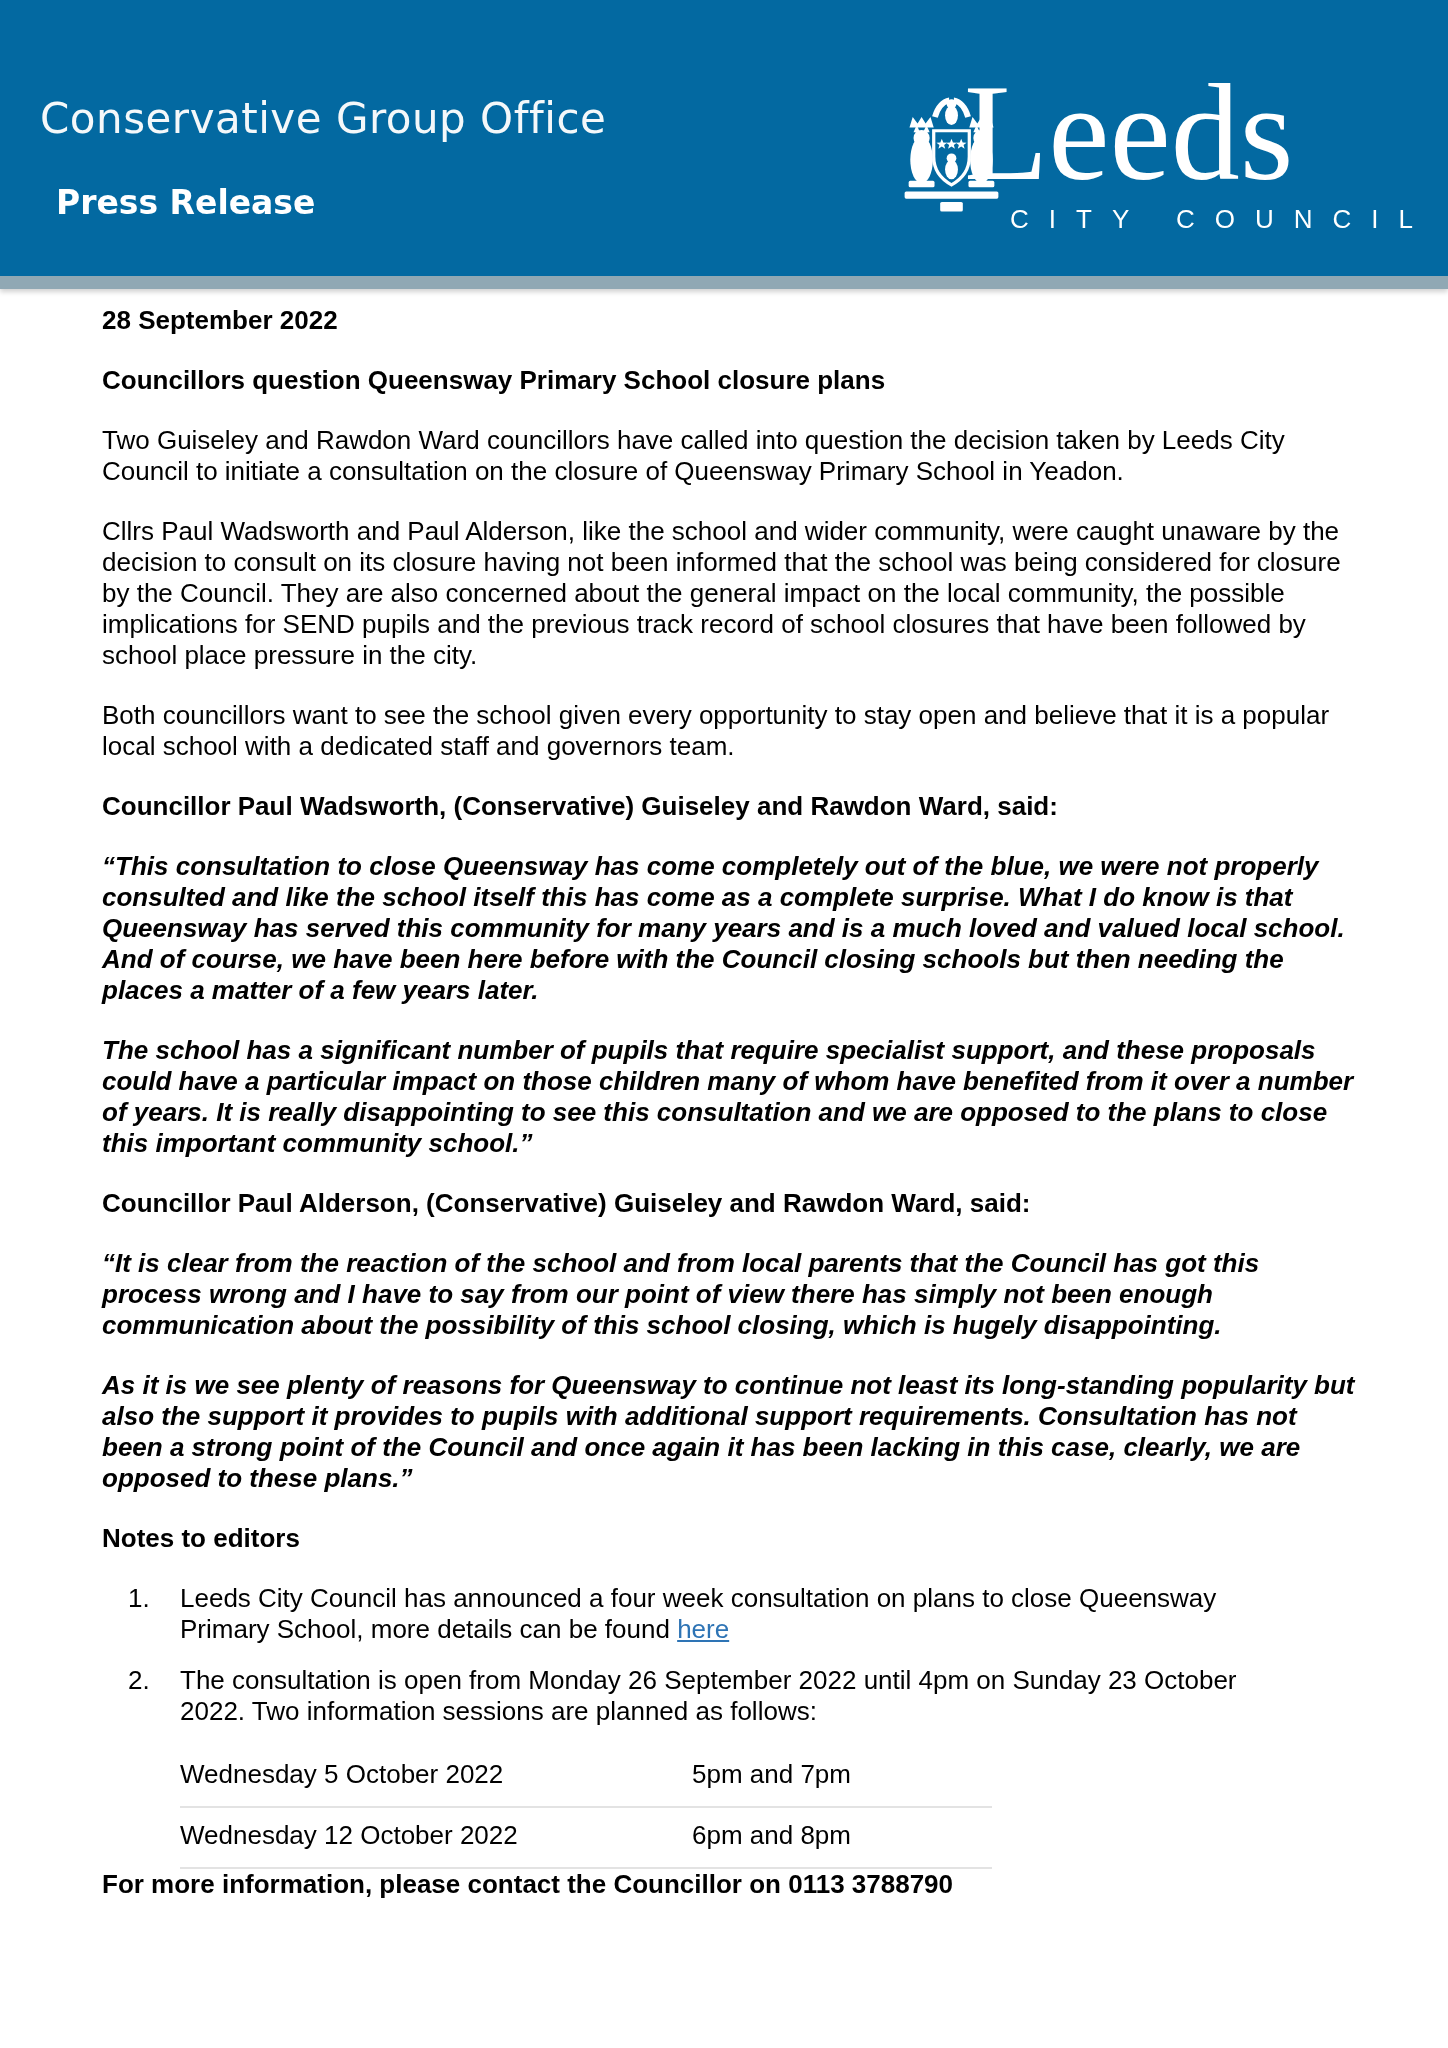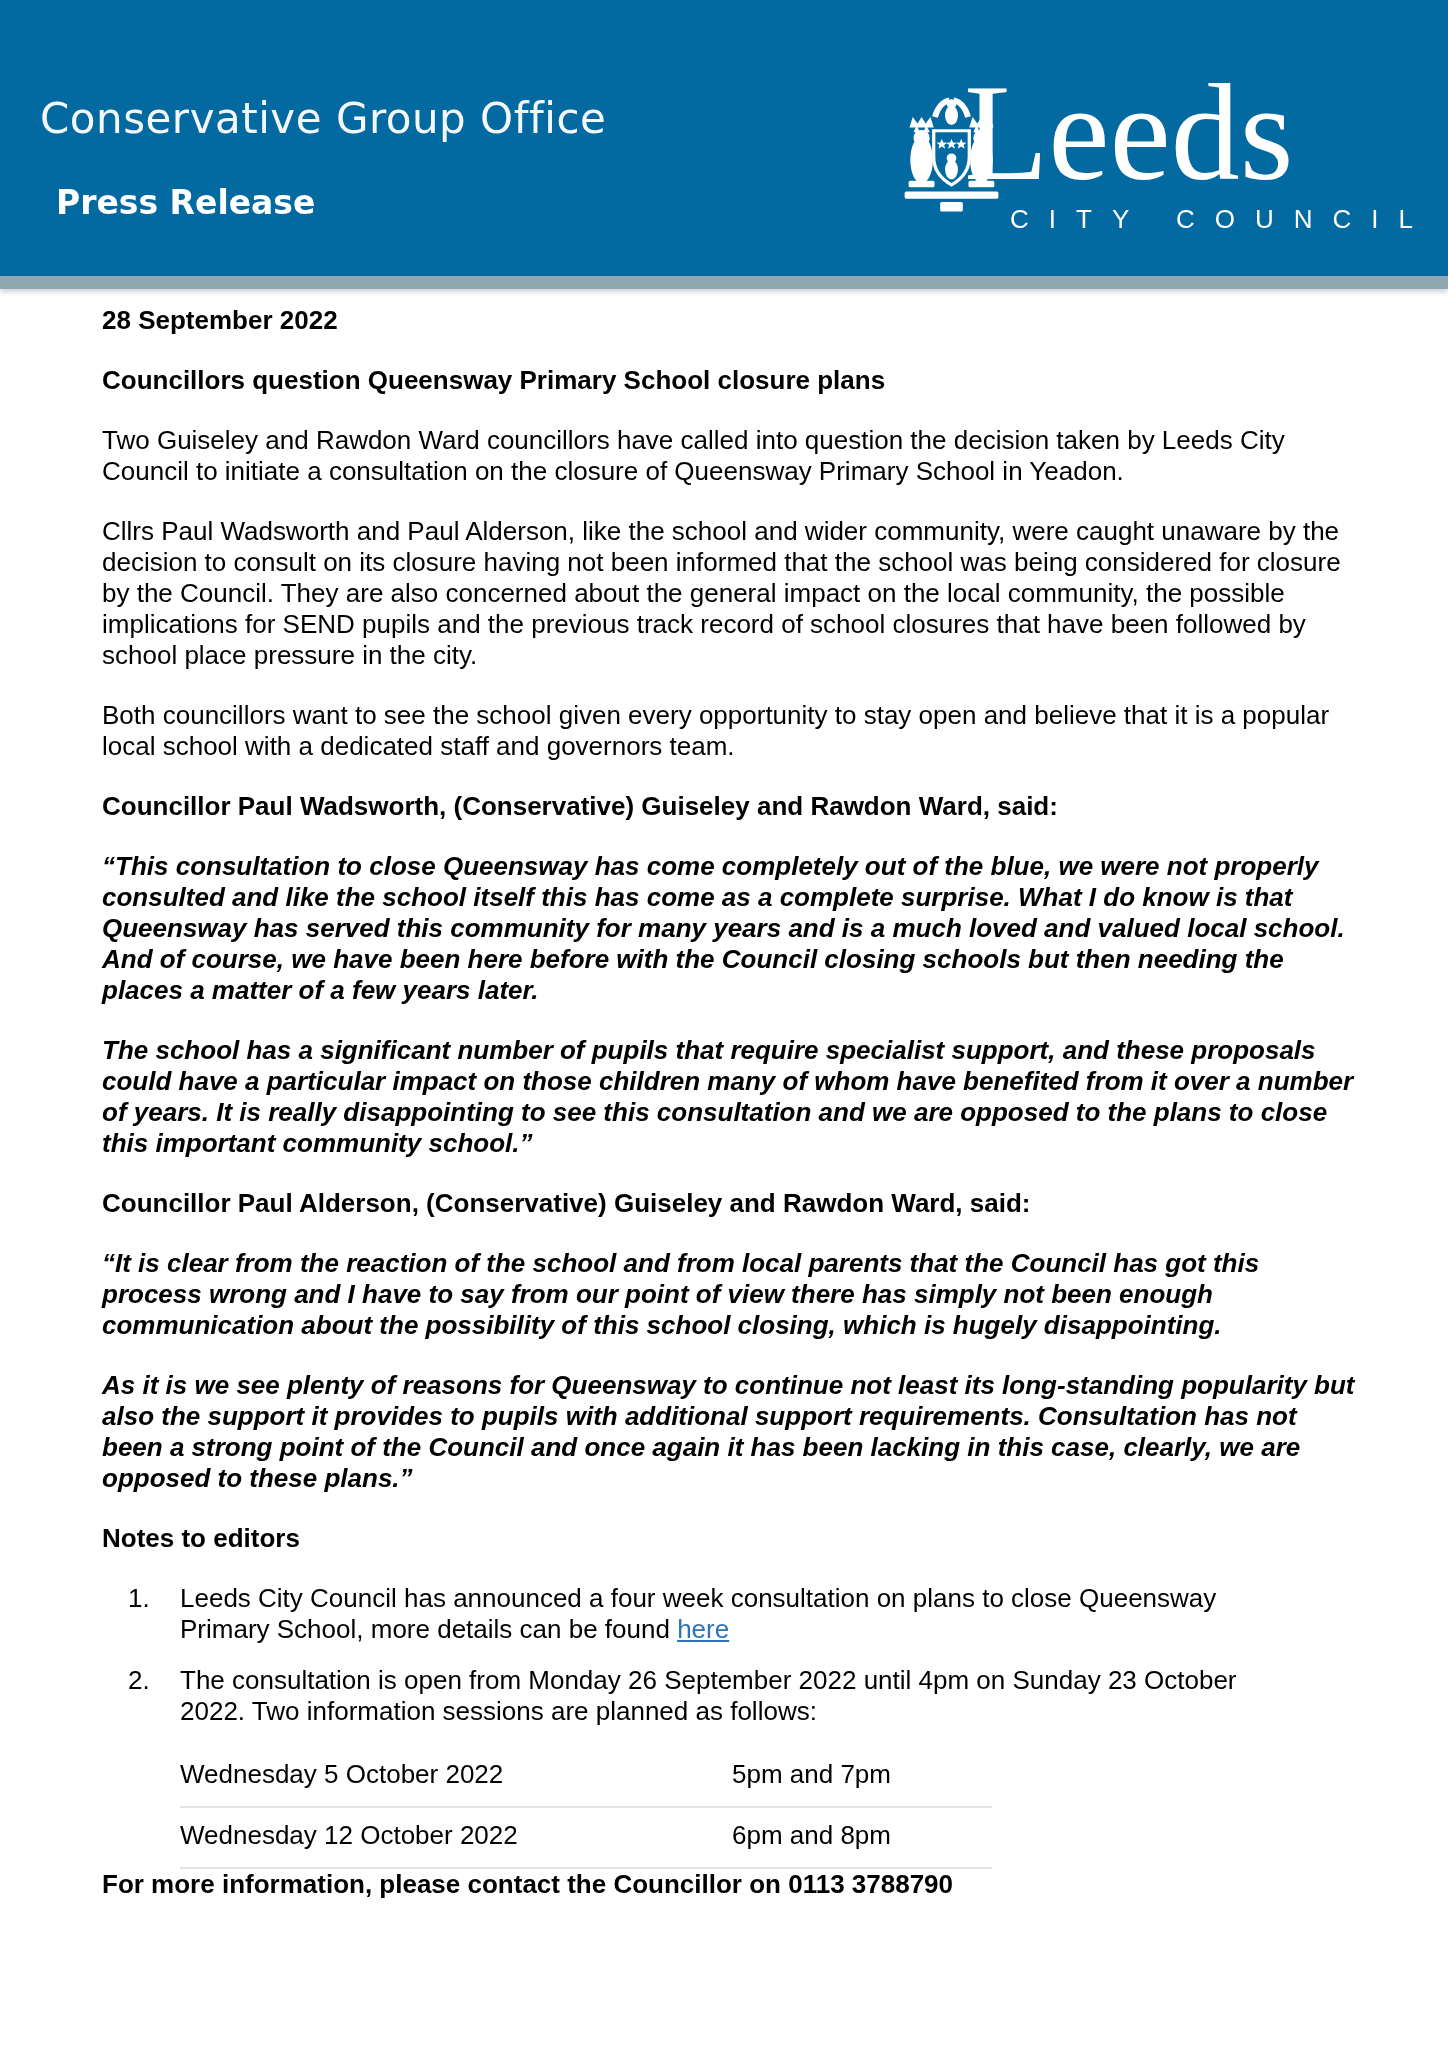--- a/index.html
+++ b/index.html
@@ -57,21 +57,20 @@
   }
   .note:last-of-type{margin-bottom:34px;}
   .note .num{flex:0 0 52px;}
   .note .note-text{max-width:1120px;}
   a.doc-link{color:#2E74B5;text-decoration:underline;cursor:pointer;}
   
   .sessions{margin-left:78px;width:812px;}
   .session-row{
     display:flex;padding:12px 0 16px 0;
     border-bottom:2px solid #E3E3E3;
-    gap:40px;
   }
   .session-row .s-date{flex:0 0 512px;}
   .contact-line{margin-top:26px;}
 </style>
 </head>
 <body>
 
 <header class="masthead">
   <div class="office-title">Conservative Group Office</div>
   <div class="doc-type">Press Release</div>

